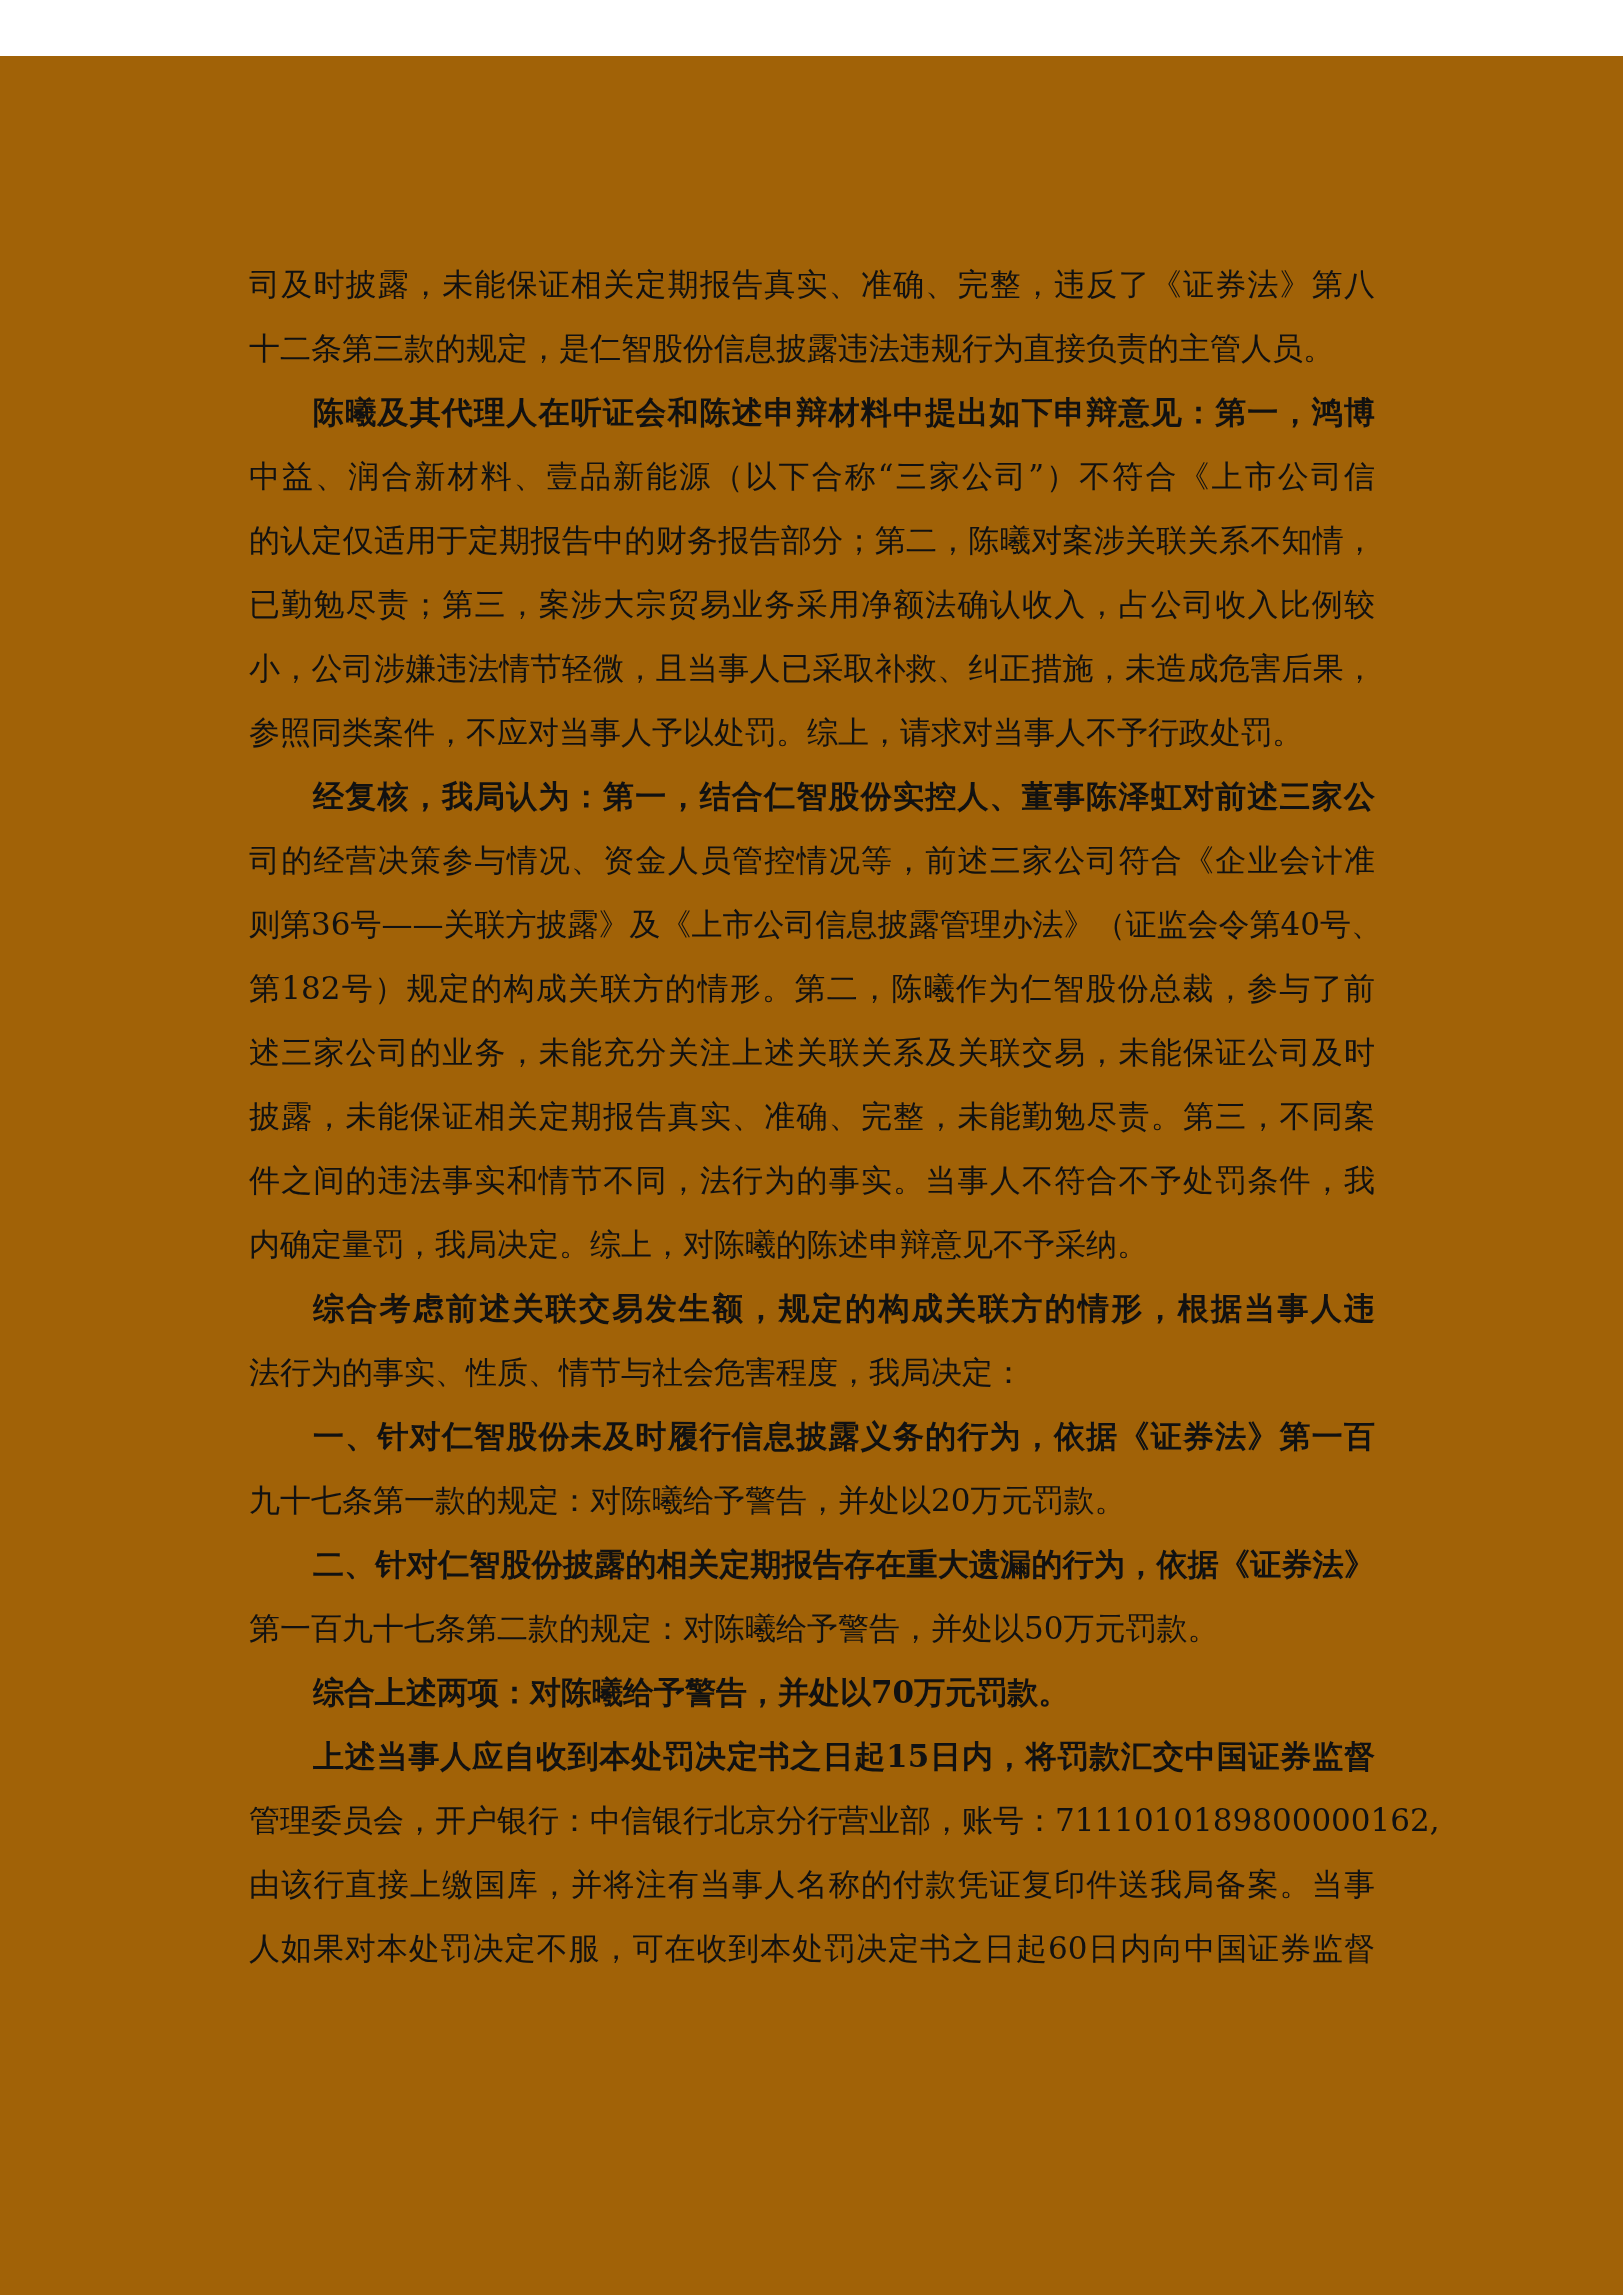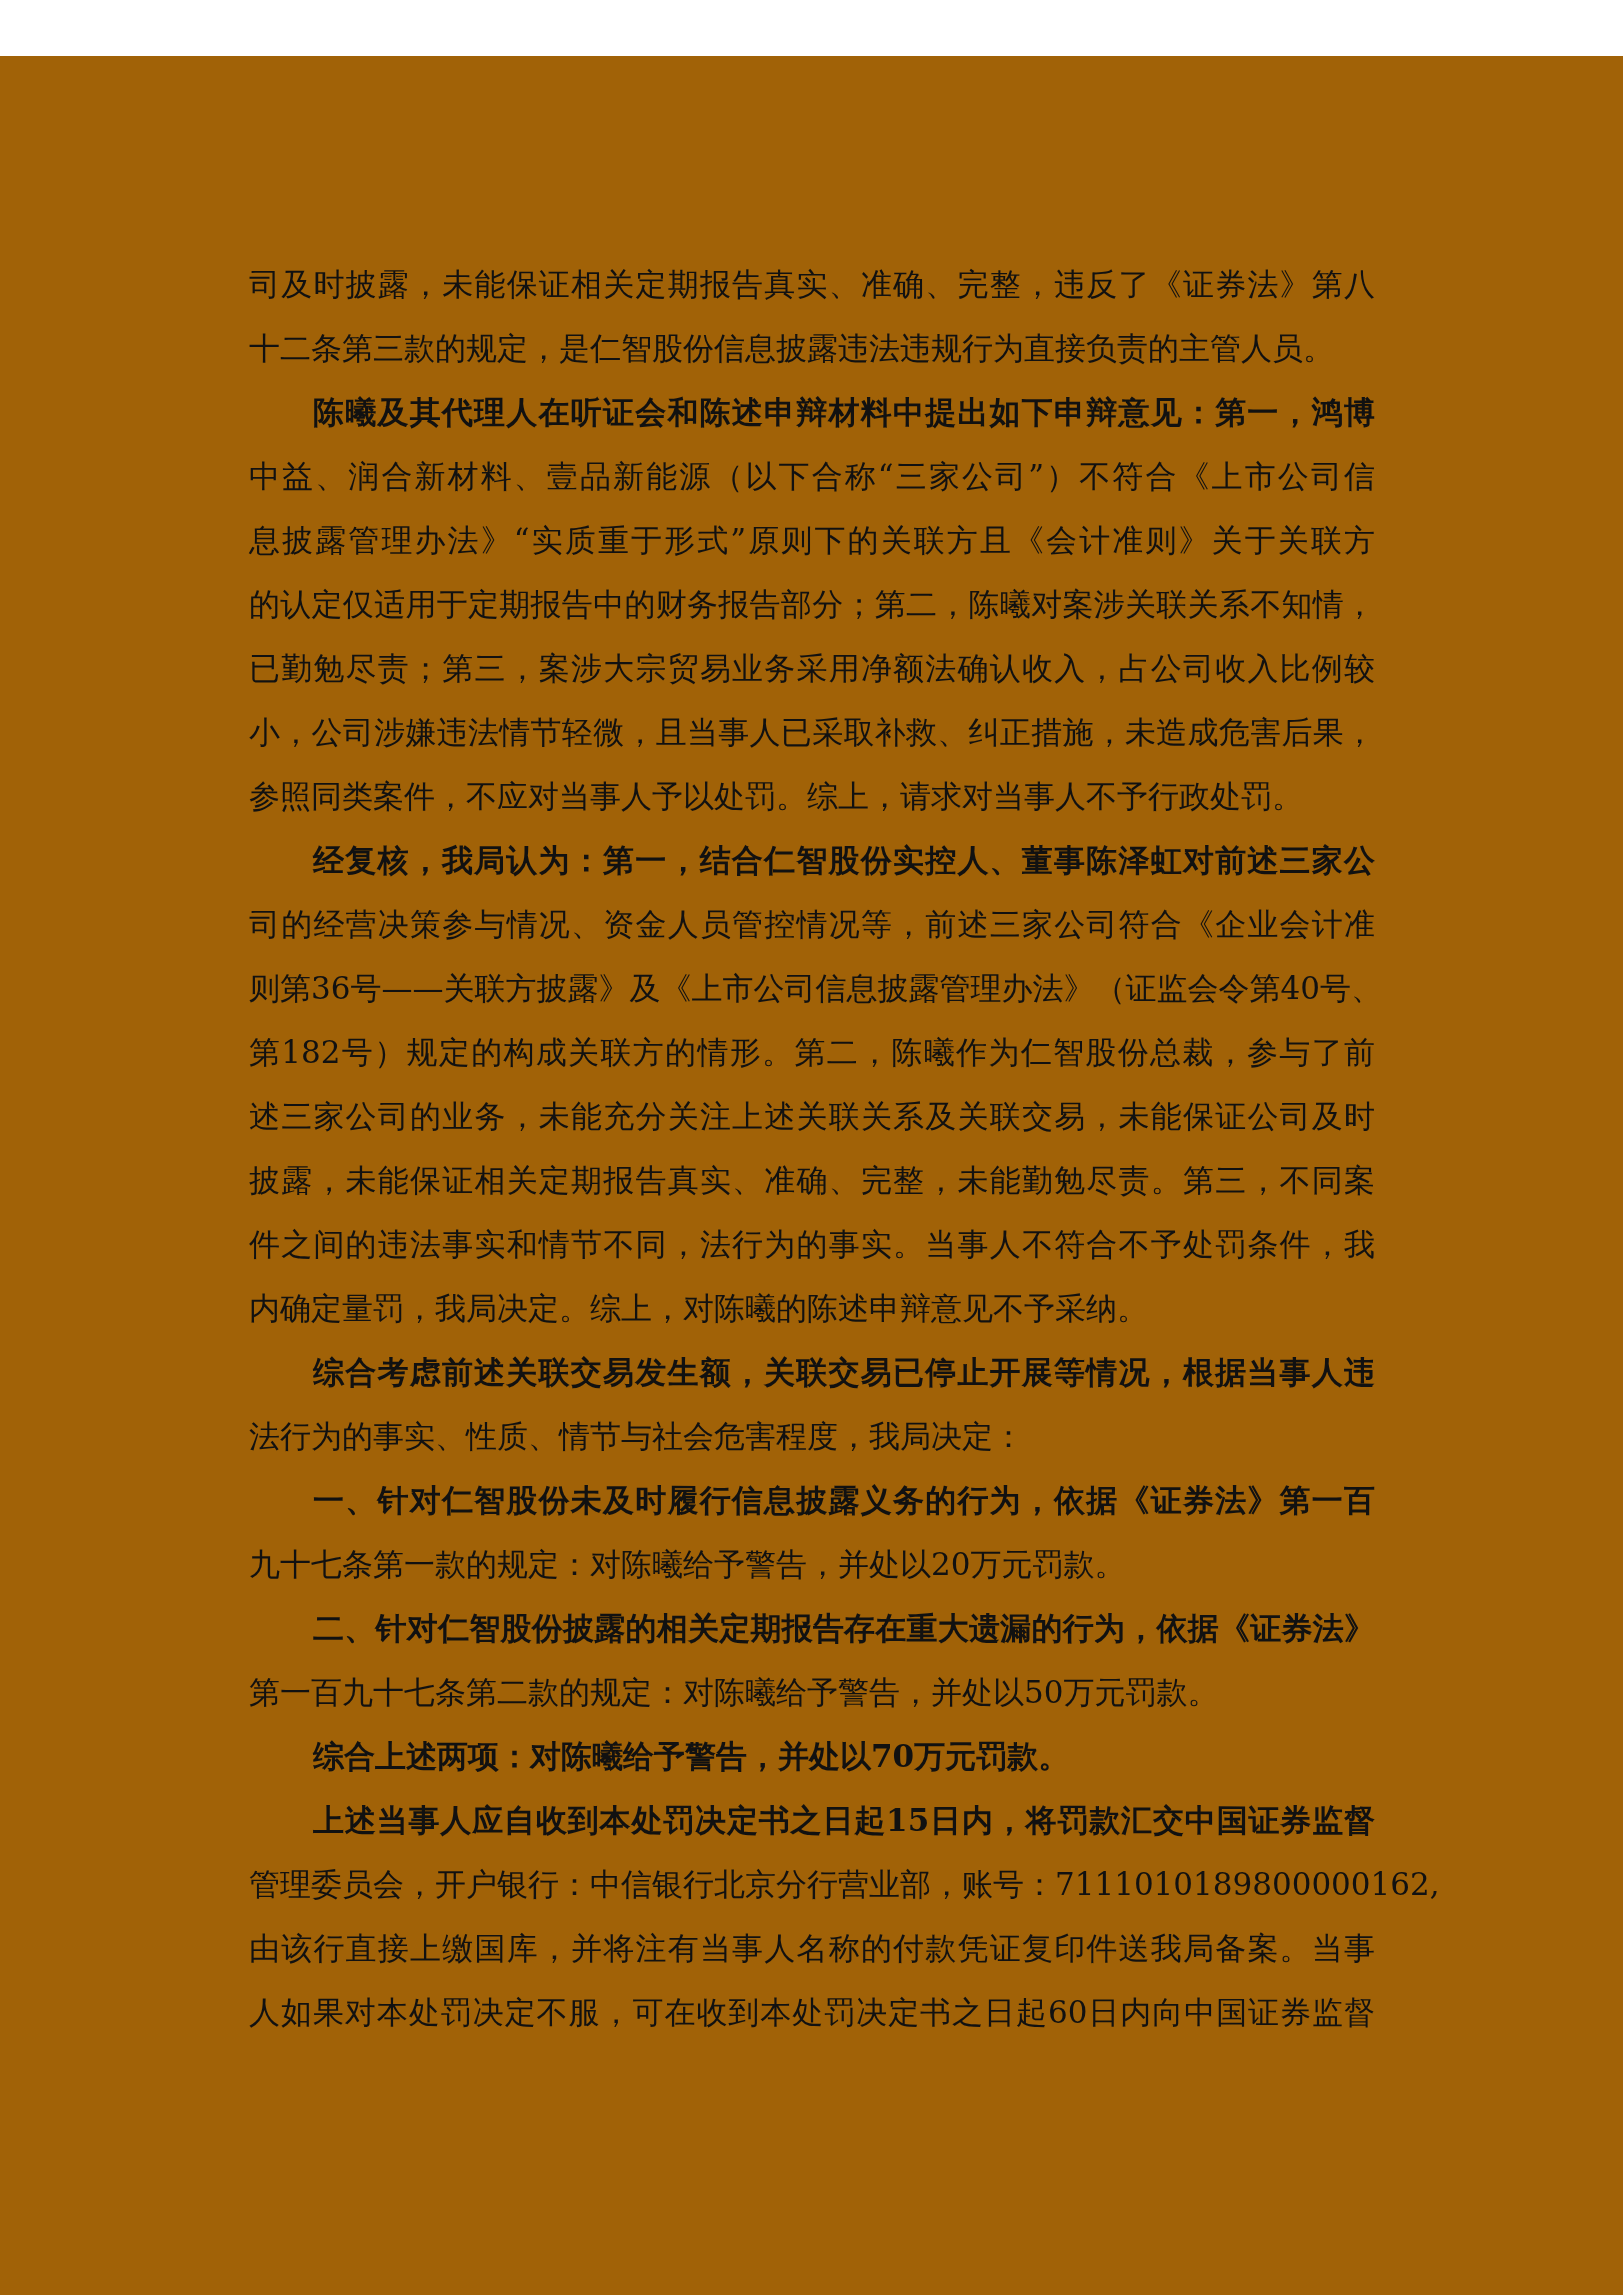--- a/index.html
+++ b/index.html
@@ -56,40 +56,39 @@
   <div class="body-text">
 
     <div>
       <span class="line">司及时披露，未能保证相关定期报告真实、准确、完整，违反了《证券法》第八</span>
       <span class="line last">十二条第三款的规定，是仁智股份信息披露违法违规行为直接负责的主管人员。</span>
     </div>
 
     <div>
       <span class="line indent">陈曦及其代理人在听证会和陈述申辩材料中提出如下申辩意见：第一，鸿博</span>
       <span class="line">中益、润合新材料、壹品新能源（以下合称“三家公司”）不符合《上市公司信</span>
-      <span class="line">息披露管理办法》“实质重于形式”原则下的关联方且《会计准则》关于关联方</span>
       <span class="line">的认定仅适用于定期报告中的财务报告部分；第二，陈曦对案涉关联关系不知情，</span>
       <span class="line">已勤勉尽责；第三，案涉大宗贸易业务采用净额法确认收入，占公司收入比例较</span>
       <span class="line">小，公司涉嫌违法情节轻微，且当事人已采取补救、纠正措施，未造成危害后果，</span>
       <span class="line last">参照同类案件，不应对当事人予以处罚。综上，请求对当事人不予行政处罚。</span>
     </div>
 
     <div>
       <span class="line indent">经复核，我局认为：第一，结合仁智股份实控人、董事陈泽虹对前述三家公</span>
       <span class="line">司的经营决策参与情况、资金人员管控情况等，前述三家公司符合《企业会计准</span>
       <span class="line">则第36号——关联方披露》及《上市公司信息披露管理办法》（证监会令第40号、</span>
       <span class="line">第182号）规定的构成关联方的情形。第二，陈曦作为仁智股份总裁，参与了前</span>
       <span class="line">述三家公司的业务，未能充分关注上述关联关系及关联交易，未能保证公司及时</span>
       <span class="line">披露，未能保证相关定期报告真实、准确、完整，未能勤勉尽责。第三，不同案</span>
       <span class="line">件之间的违法事实和情节不同，法行为的事实。当事人不符合不予处罚条件，我</span>
       <span class="line last">内确定量罚，我局决定。综上，对陈曦的陈述申辩意见不予采纳。</span>
     </div>
 
     <div>
-      <span class="line indent">综合考虑前述关联交易发生额，关联交易已停止开展等情况，根据当事人违</span>
+      <span class="line indent">综合考虑前述关联交易发生额，规定的构成关联方的情形，根据当事人违</span>
       <span class="line last">法行为的事实、性质、情节与社会危害程度，我局决定：</span>
     </div>
 
     <div>
       <span class="line indent">一、针对仁智股份未及时履行信息披露义务的行为，依据《证券法》第一百</span>
       <span class="line last">九十七条第一款的规定：对陈曦给予警告，并处以20万元罚款。</span>
     </div>
 
     <div>
       <span class="line indent">二、针对仁智股份披露的相关定期报告存在重大遗漏的行为，依据《证券法》</span>

